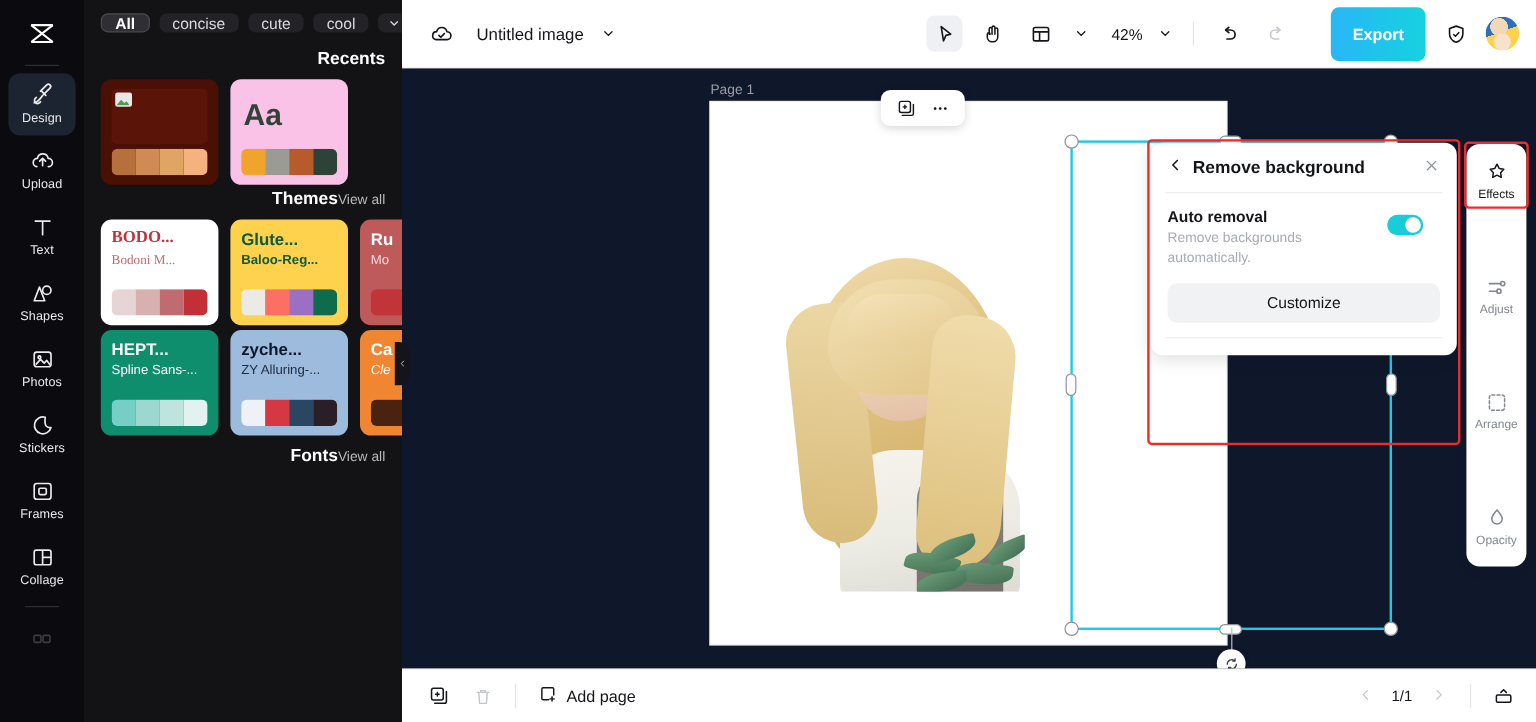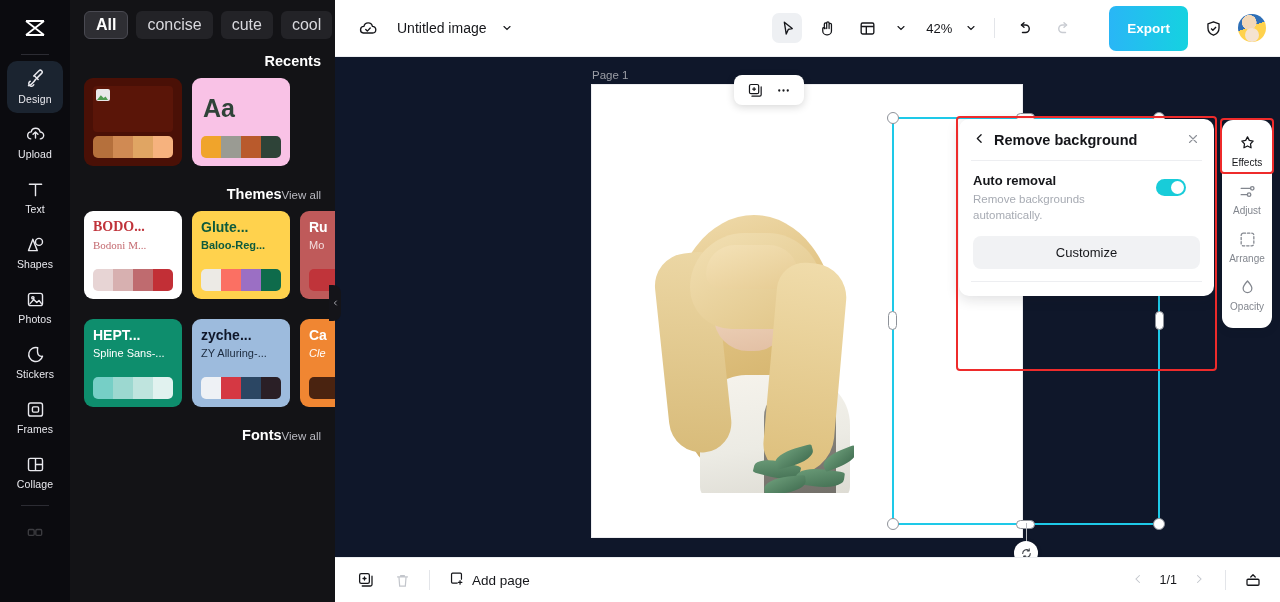--- a/index.html
+++ b/index.html
@@ -42,39 +42,39 @@
     width: 265px; height: 602px; flex: none;
     background: #131316;
     position: relative;
     overflow: hidden;
   }
   .chips {
     display: flex; gap: 8px; align-items: center;
     padding: 11px 10px 10px 14px;
   }
   .chip {
-    height: 28px; padding: 0 11px;
+    height: 16px; padding: 0 11px;
     border-radius: 6px;
     background: #232327;
     color: #d9d9de;
-    font-size: 16px;
+    font-size: 13px;
     display: flex; align-items: center;
     cursor: pointer; white-space: nowrap;
   }
   .chip.sel { background: #2e2e33; color:#fff; font-weight:bold; border:1px solid #4a4a52; }
   .chip.caret { padding: 0 8px; }
   .panel-body { padding: 0 14px; }
   .sec-head {
     display: flex; align-items: baseline; justify-content: flex-end;
     margin: 4px 0 9px;
   }
   .sec-title { color:#fff; font-size: 14.5px; font-weight: bold; }
   .view-all { color:#b9b9c0; font-size: 11.5px; cursor:pointer; }
 
-  .row { display: flex; gap: 10px; margin-bottom: 20px; }
+  .row { display: flex; gap: 10px; margin-bottom: 4px; }
   .card { width: 98px; height: 88px; border-radius: 9px; overflow:hidden; position: relative; flex:none; cursor:pointer;}
   .card.wide-clip { width: 60px; }
 
   
   .rec1 { background: #4a1006; padding: 6px; }
   .rec1 .inner { position:absolute; left:9px; top:8px; right:9px; height:46px; background:#5a1508; border-radius:4px; }
   .rec1 .ph { position:absolute; left:12px; top:11px; width:14px; height:12px; background:#e8e8e8; border-radius:2px; overflow:hidden;}
   .rec1 .ph:after{content:"";position:absolute;left:1px;bottom:1px;width:11px;height:6px;background:#4f9b4f;clip-path:polygon(0 100%,35% 20%,60% 65%,78% 40%,100% 100%);}
   .sw { position:absolute; left:9px; right:9px; bottom:8px; height:22px; border-radius:5px; overflow:hidden; display:flex; }
   .sw span { flex:1; }
@@ -206,21 +206,21 @@
     position:absolute; right:8px; top:63px; width:50px;
     background:#fff; border-radius:11px;
     box-shadow:0 2px 10px rgba(20,24,30,.12);
     padding:7px 0 9px; z-index:22;
   }
   .tool {
     height:48px; display:flex; flex-direction:column; align-items:center; justify-content:center;
     gap:4px; color:#15161a; cursor:pointer;
   }
   .tool .tl { font-size:10px; }
-  .tool.muted { color:#82868e; }
+  .tool.muted { color:#82868e;margin-top:48px; }
   .tool-outline { position:absolute; right:6px; top:61px; width:54px; height:56px; border:2px solid #ee2b2b; border-radius:4px; z-index:23; pointer-events:none;}
 
   
   .bottombar {
     height:45px; flex:none; background:#fff; border-top:1px solid #eceef1;
     display:flex; align-items:center; padding:0 14px 0 18px; gap:10px;
   }
   .bb-btn { width:26px;height:26px;display:flex;align-items:center;justify-content:center;cursor:pointer;color:#15161a;}
   .bb-btn.dim { color:#c3c6cc; }
   .addpage { display:flex;align-items:center;gap:7px;font-size:13.5px;color:#15161a;cursor:pointer;margin-left:4px;}

